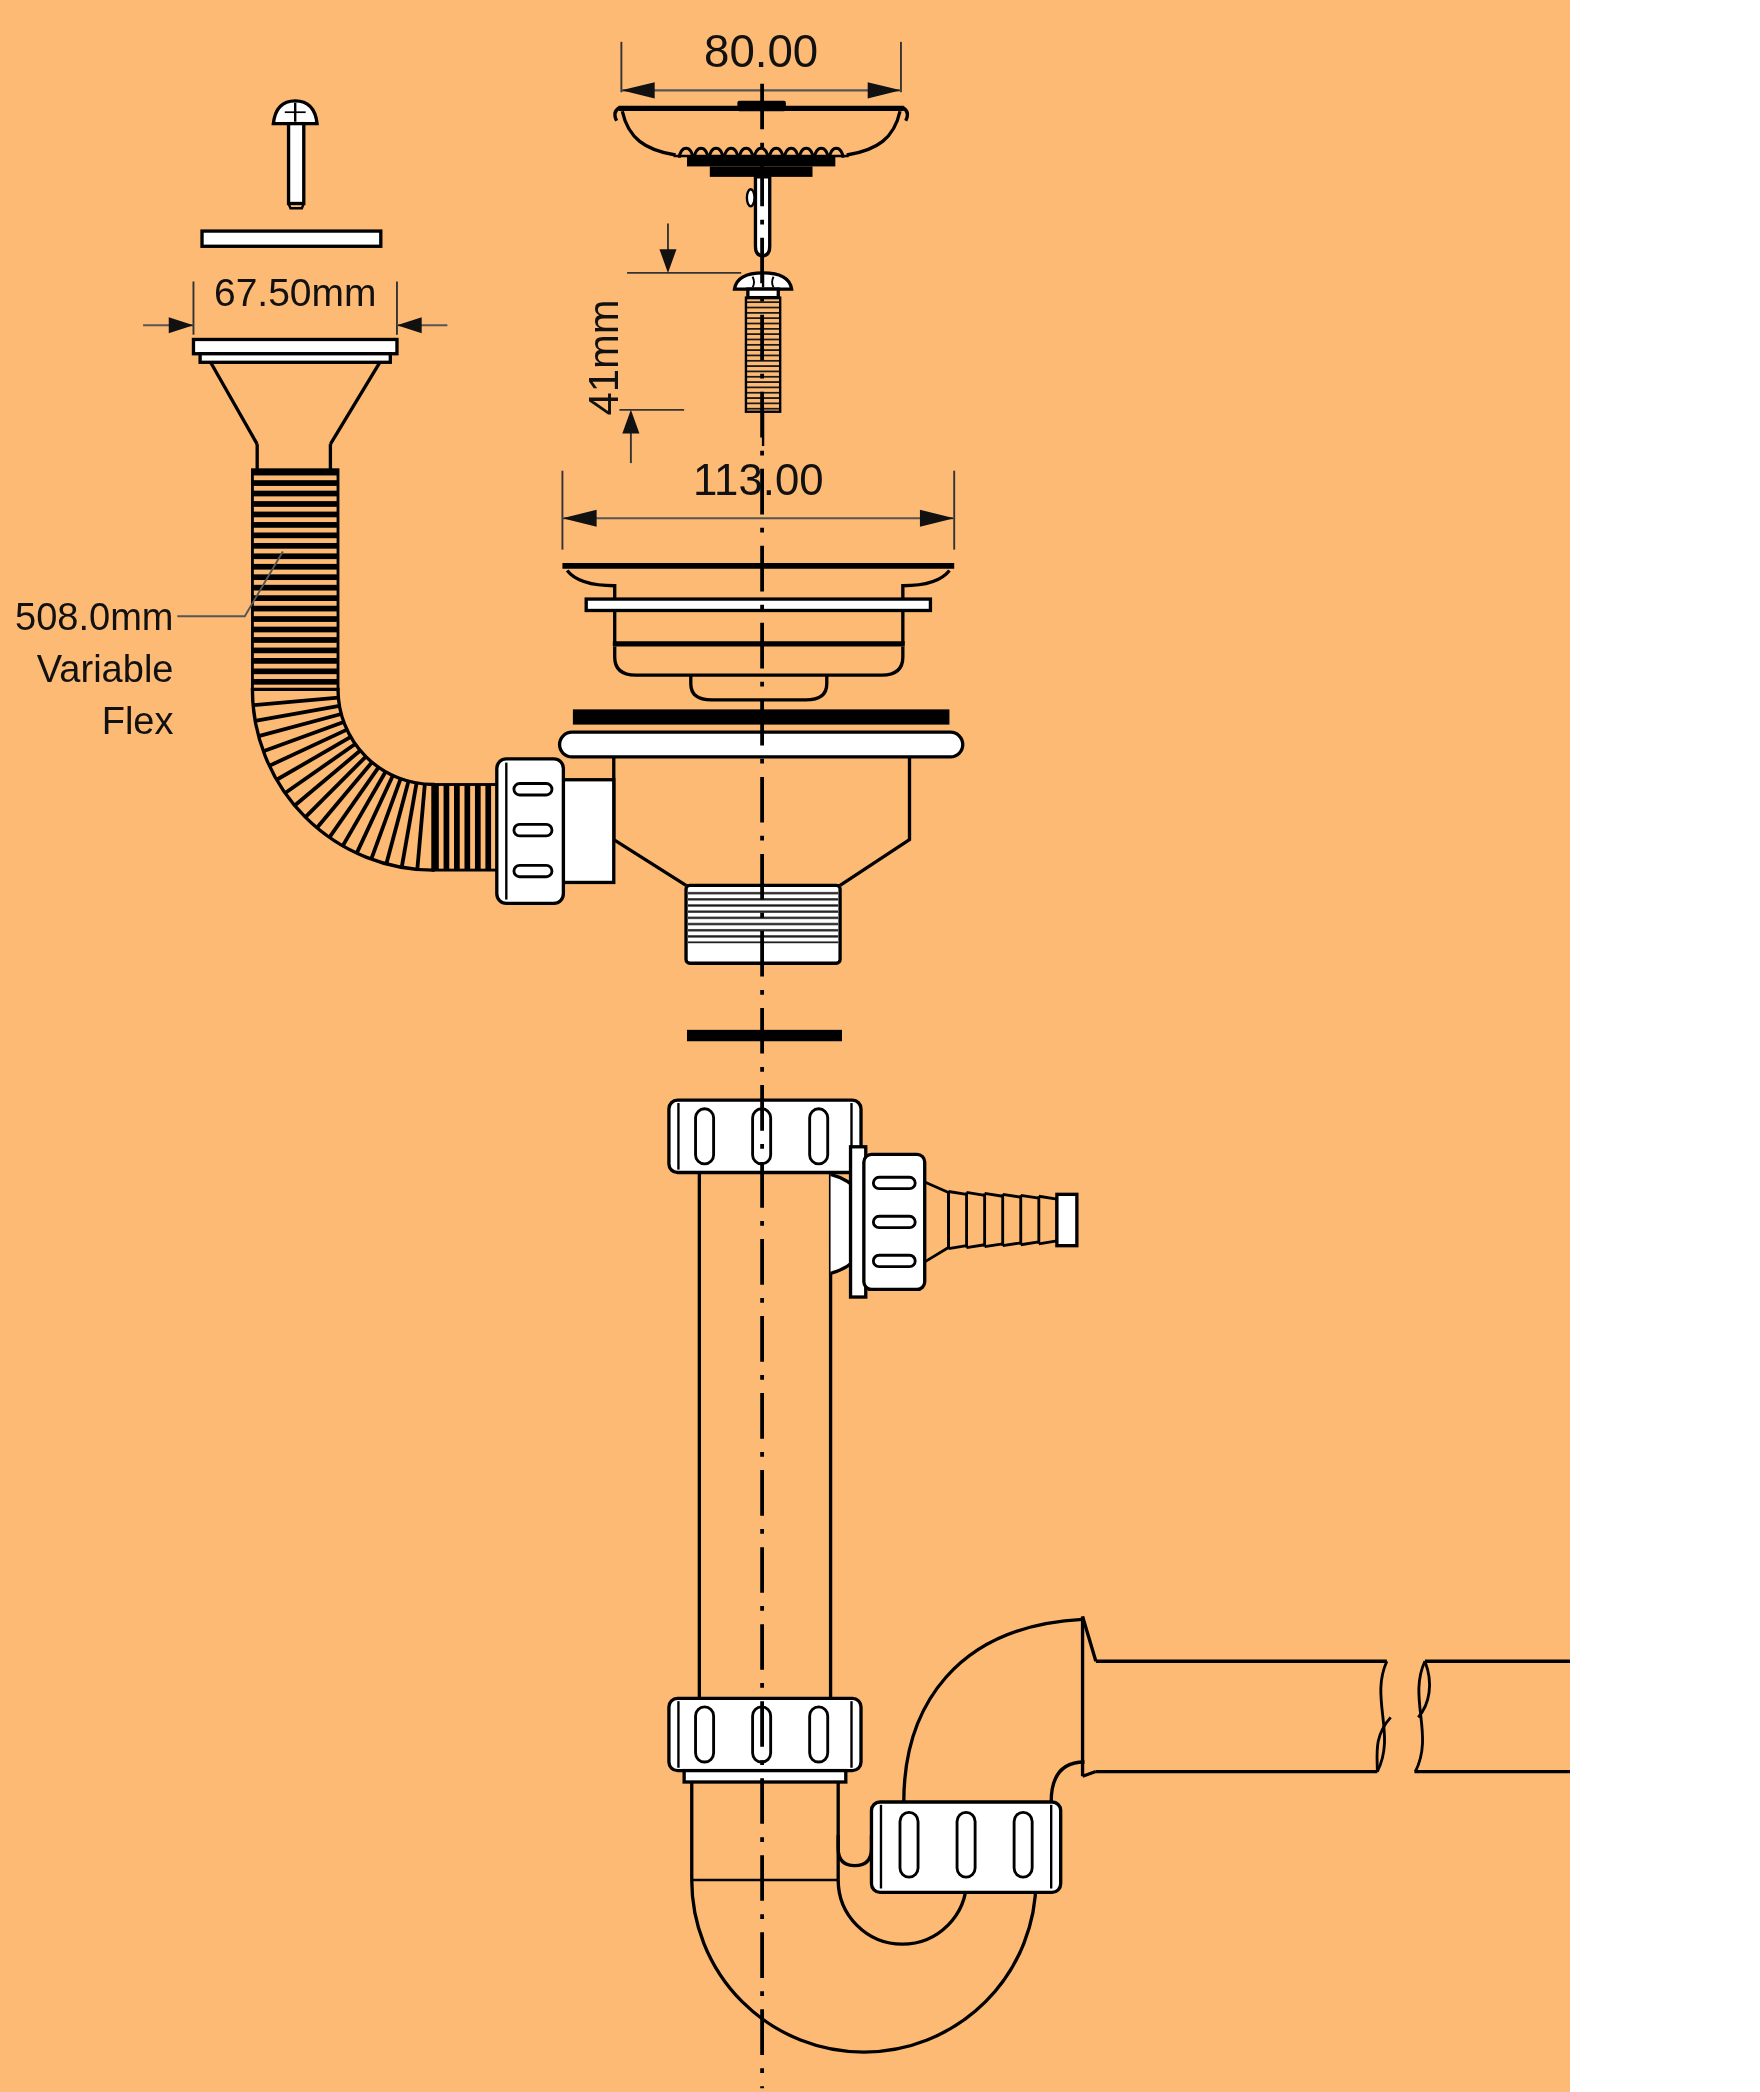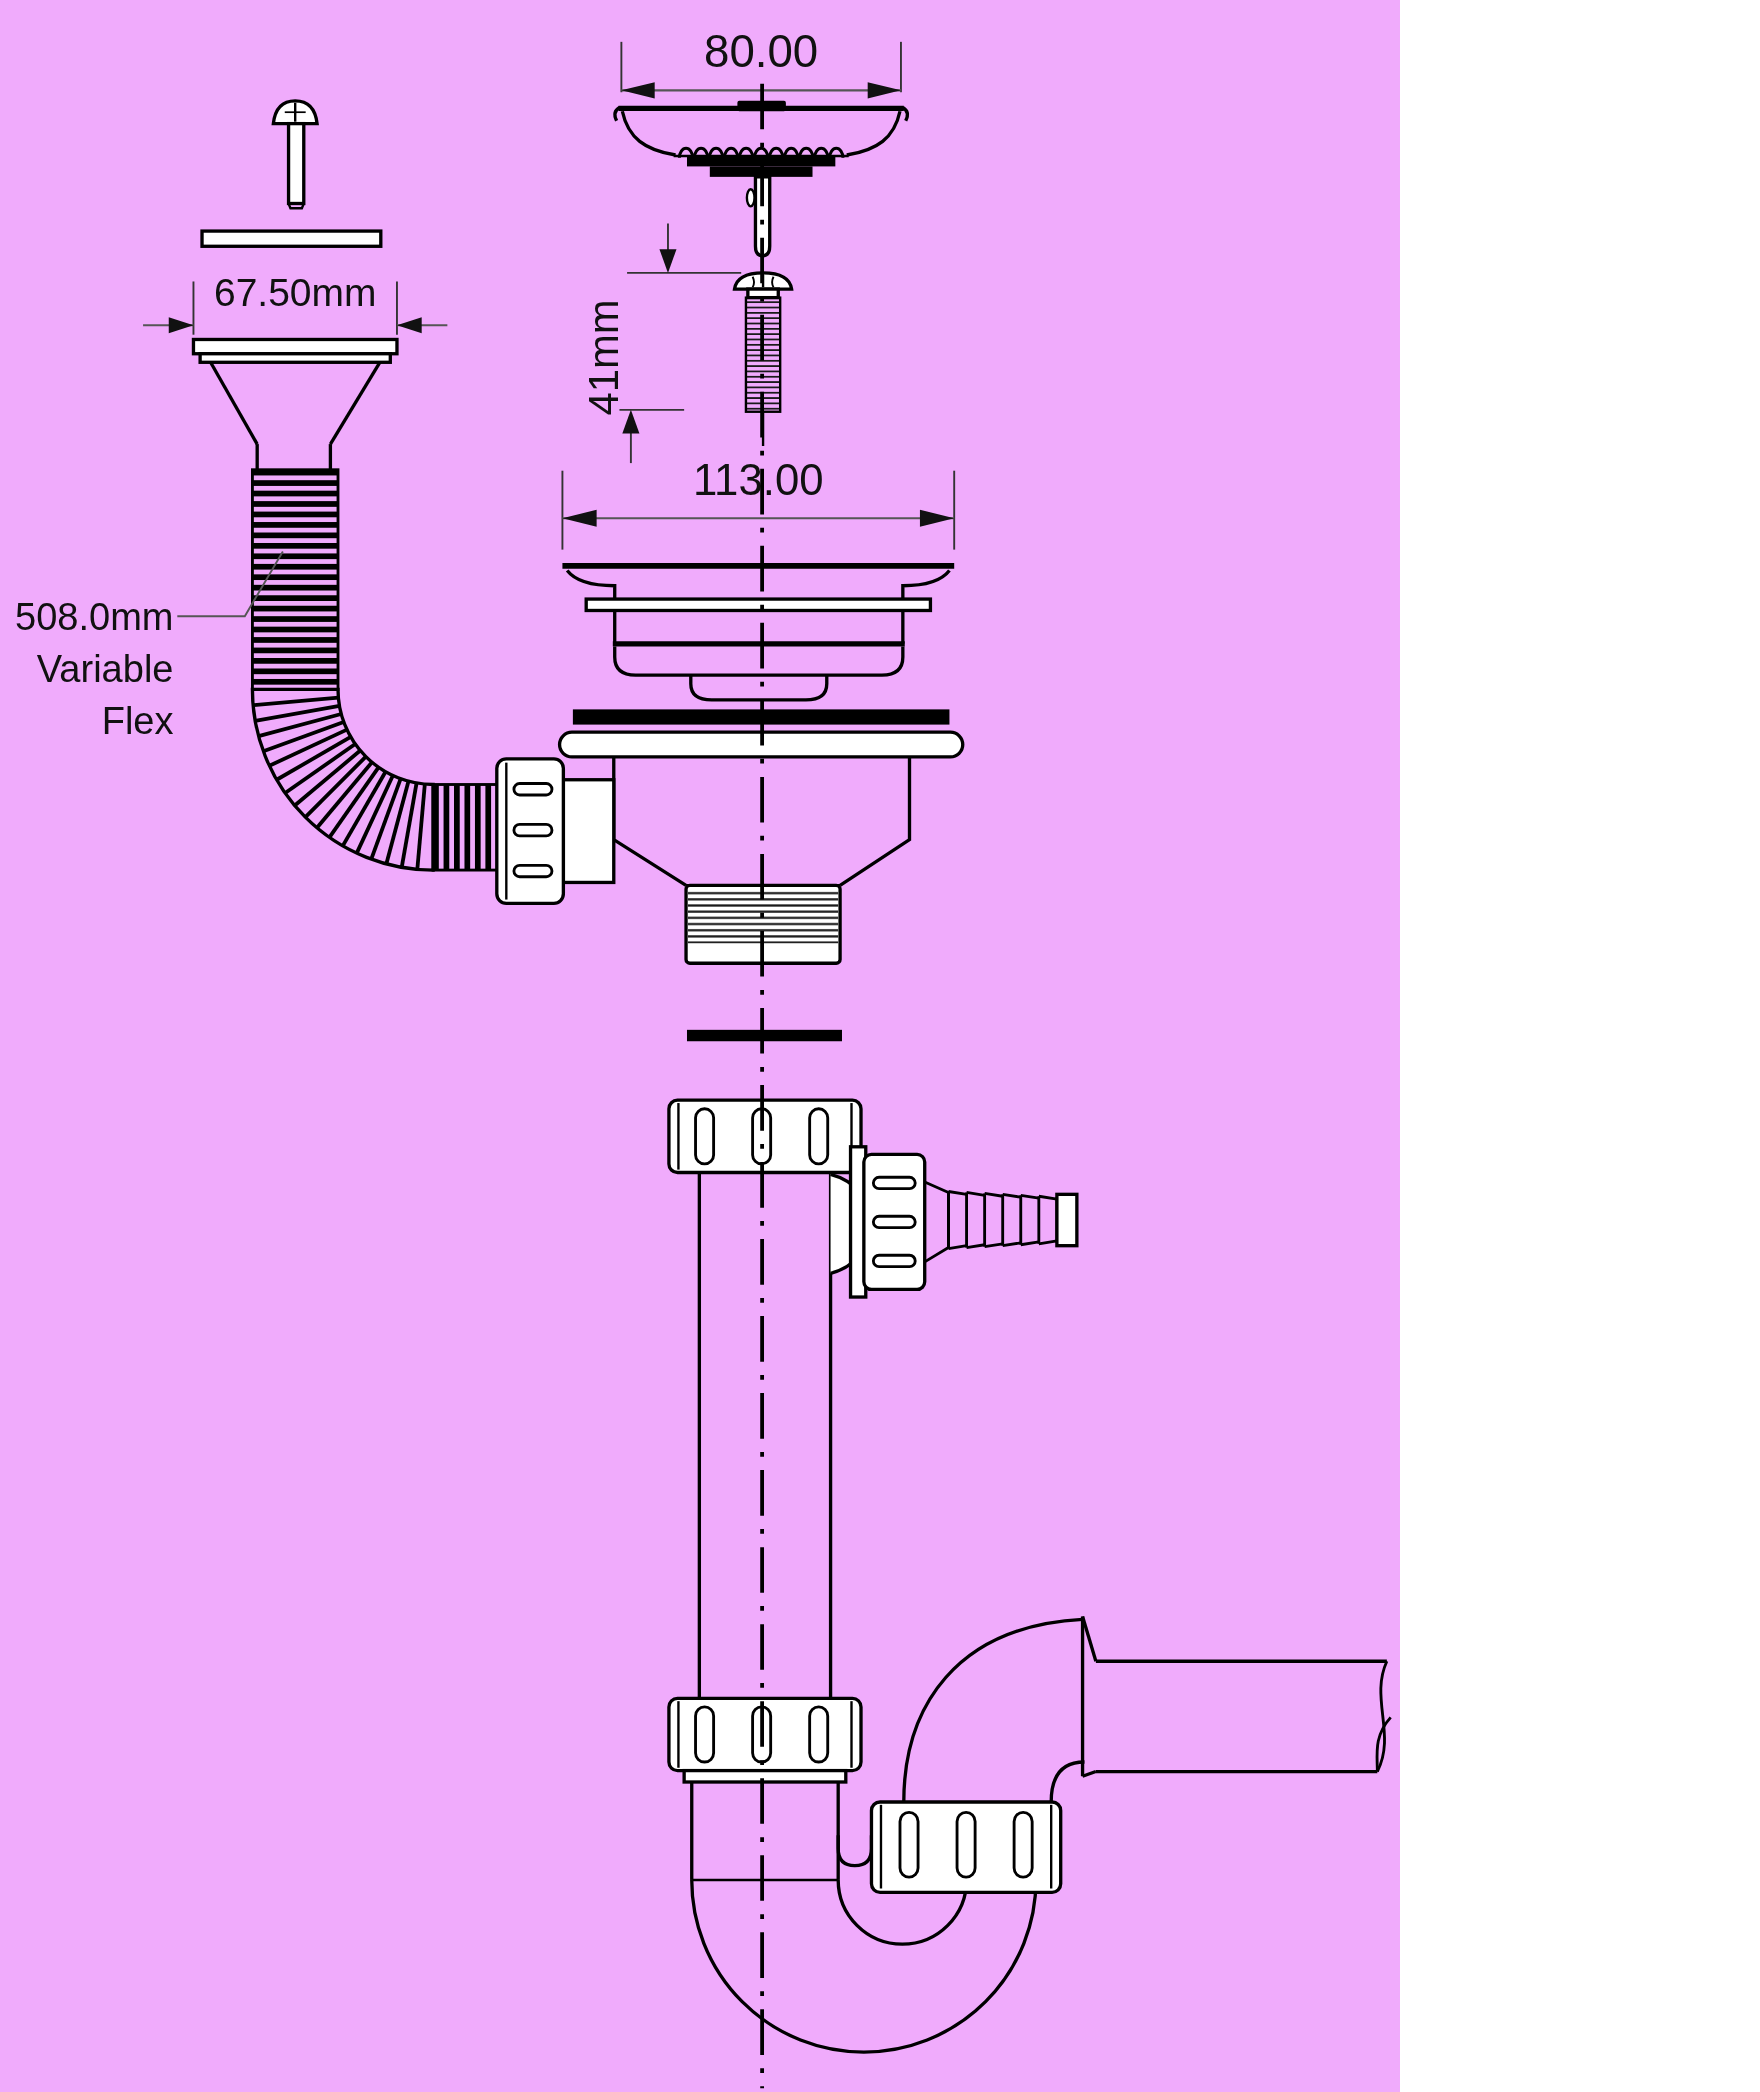--- a/index.html
+++ b/index.html
@@ -1,16 +1,16 @@
 <!DOCTYPE html>
 <html style="font-size:15px"><head>
 <meta charset="utf-8">
 <style>
   html,body { margin:0; padding:0; background:#ffffff; }
-  .stage { position:relative; width:1400px; height:2092px; background:#f0abfc; overflow:hidden;text-decoration:underline; }
+  .stage { position:relative; width:1570px; height:2092px; background:#fdba74; overflow:hidden;text-decoration:underline; }
   svg { position:absolute; inset:0; }
   text { font-family:"Liberation Sans","DejaVu Sans",sans-serif; fill:#111111; }
   .t48 { font-size:48px; }
   .t46 { font-size:46px; }
   .t44 { font-size:44px; }
   .t41 { font-size:41px; }
   .t40 { font-size:40px; }
   .outline { fill:#ffffff; stroke:#000000; stroke-width:3.5; }
   .line { fill:none; stroke:#000000; stroke-width:3.5; }
   .thick { fill:none; stroke:#000000; stroke-width:6; }

